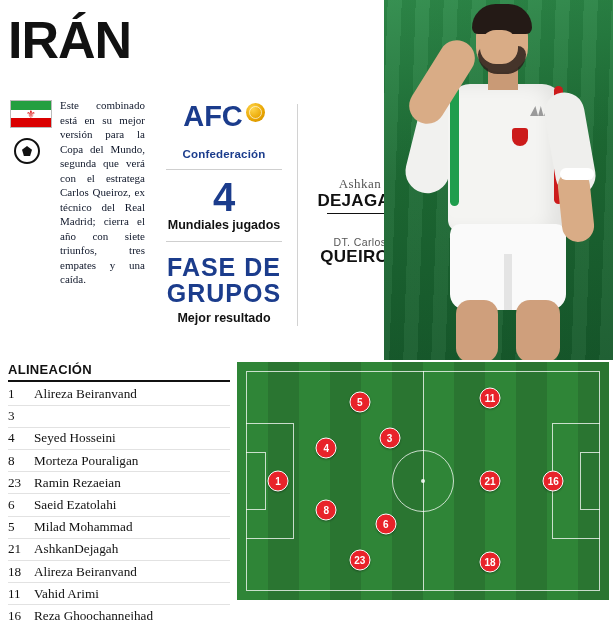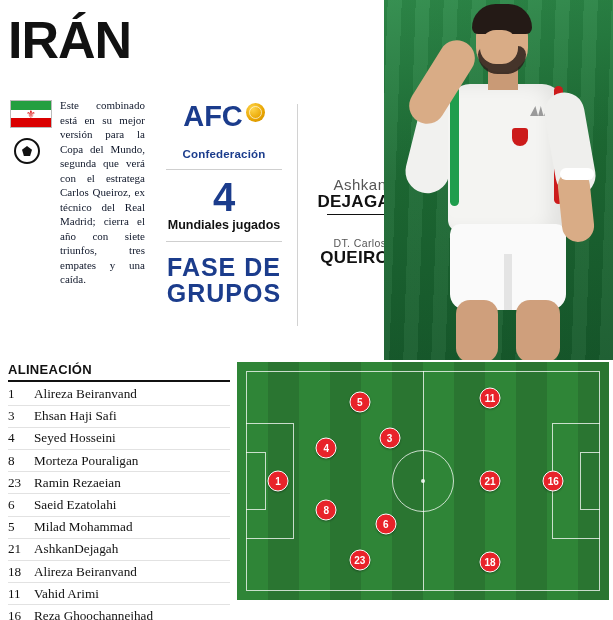--- a/index.html
+++ b/index.html
@@ -155,22 +155,22 @@
 
   
   .people-col {
     position: absolute;
     left: 305px;
     top: 176px;
     width: 110px;
     text-align: center;
   }
   .player-name-small {
-    font-family: Liberation Sans, sans-serif;
-    font-size: 15px;
+    font-family: Liberation Serif, serif;
+    font-size: 13px;
     color: #555;
     letter-spacing: .5px;
   }
   .player-name-big {
     font-family: "Liberation Sans", sans-serif;
     font-weight: bold;
     font-size: 17px;
     color: #111;
     letter-spacing: .3px;
     line-height: 1.05;
@@ -411,20 +411,21 @@
   </div>
   <div class="conf-label">Confederación</div>
   <div class="rule"></div>
   <div class="big-num">4</div>
   <div class="num-label">Mundiales jugados</div>
   <div class="rule"></div>
   <div class="result-lines">
     <div>FASE DE</div>
     <div>GRUPOS</div>
   </div>
+  <div class="result-label">Mejor resultado</div>
 </div>
 <div class="vrule"></div>
 
 <div class="people-col">
   <div class="player-name-small">Ashkan</div>
   <div class="player-name-big">DEJAGAH</div>
   <div class="name-underline"></div>
 
   <div class="coach-block">
     <div class="coach-role">DT. Carlos</div>
@@ -459,21 +460,20 @@
 <div class="lineup">
   <div class="lineup-title">ALINEACIÓN</div>
   <div class="lineup-title-rule"></div>
   <div id="lineup-list">
       <div class="lineup-row">
         <span class="num">1</span>
         <span class="pname">Alireza Beiranvand</span>
       </div>
       <div class="lineup-row">
         <span class="num">3</span>
-        <span class="pname">Ehsan Haji Safi</span>
       </div>
       <div class="lineup-row">
         <span class="num">4</span>
         <span class="pname">Seyed Hosseini</span>
       </div>
       <div class="lineup-row">
         <span class="num">8</span>
         <span class="pname">Morteza Pouraligan</span>
       </div>
       <div class="lineup-row">

